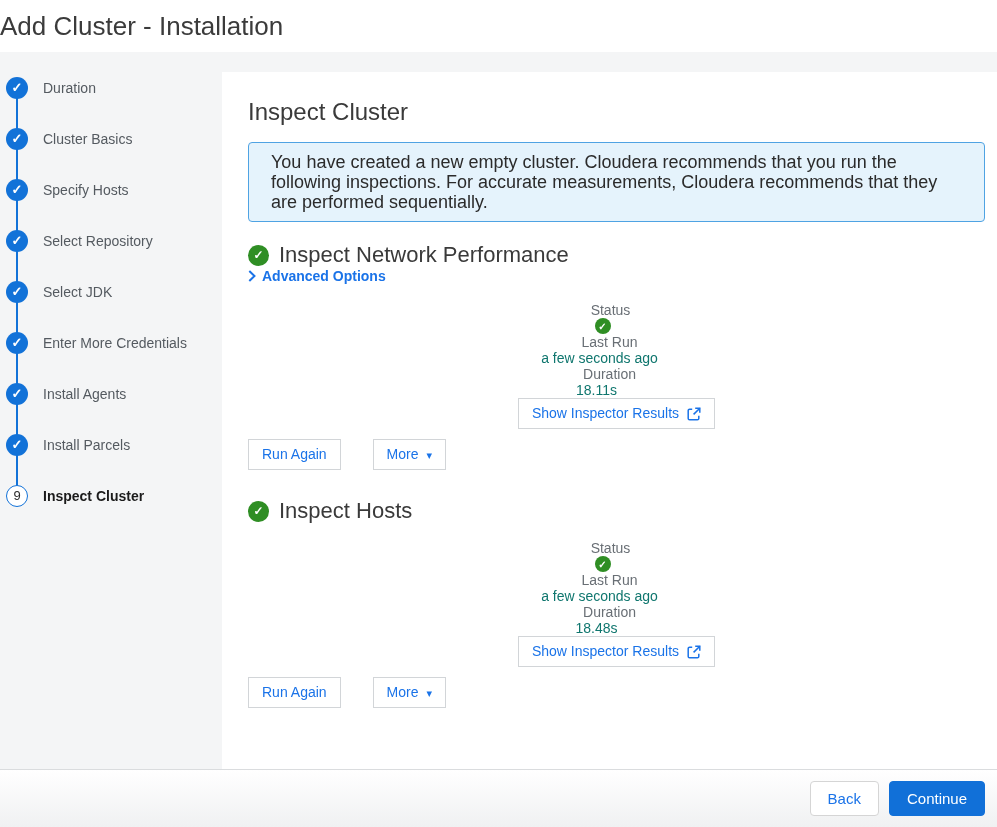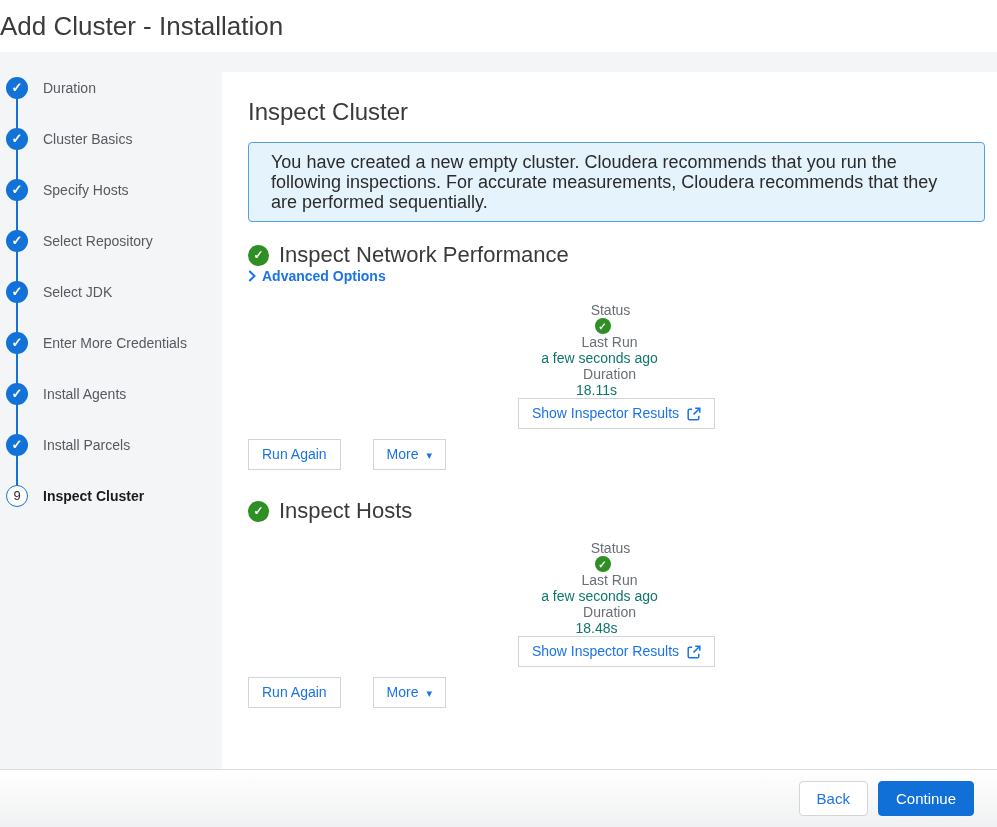--- a/index.html
+++ b/index.html
@@ -75,21 +75,21 @@
   .btn-row { display:flex; align-items:center; margin-top:10px; }
   .btn-row .more { margin-left:32px; }
   .caret { font-size:11px; line-height:10px; }
 
   .section-2 { margin-top:28px; }
 
   
   .footer {
     height:58px; border-top:1px solid #dadcde;
     background:linear-gradient(#ffffff, #f0f1f2);
-    display:flex; align-items:center; justify-content:flex-end; gap:10px; padding-right:23px;
+    display:flex; align-items:center; justify-content:flex-end; gap:10px; padding-right:12px;
   }
   .btn-footer { font-size:15px; padding:8px 17px; border-radius:4px; cursor:pointer; font-family:inherit; }
   .btn-back { background:#fff; border:1px solid #d5d5d5; color:var(--link-blue,#1a73e8); }
   .btn-continue { background:var(--primary-blue,#1170d8); border:1px solid var(--primary-blue,#1170d8); color:#fff; }
 </style>
 </head>
 <body>
 
 <div class="header">
   <h1 class="page-title">Add Cluster - Installation</h1>

